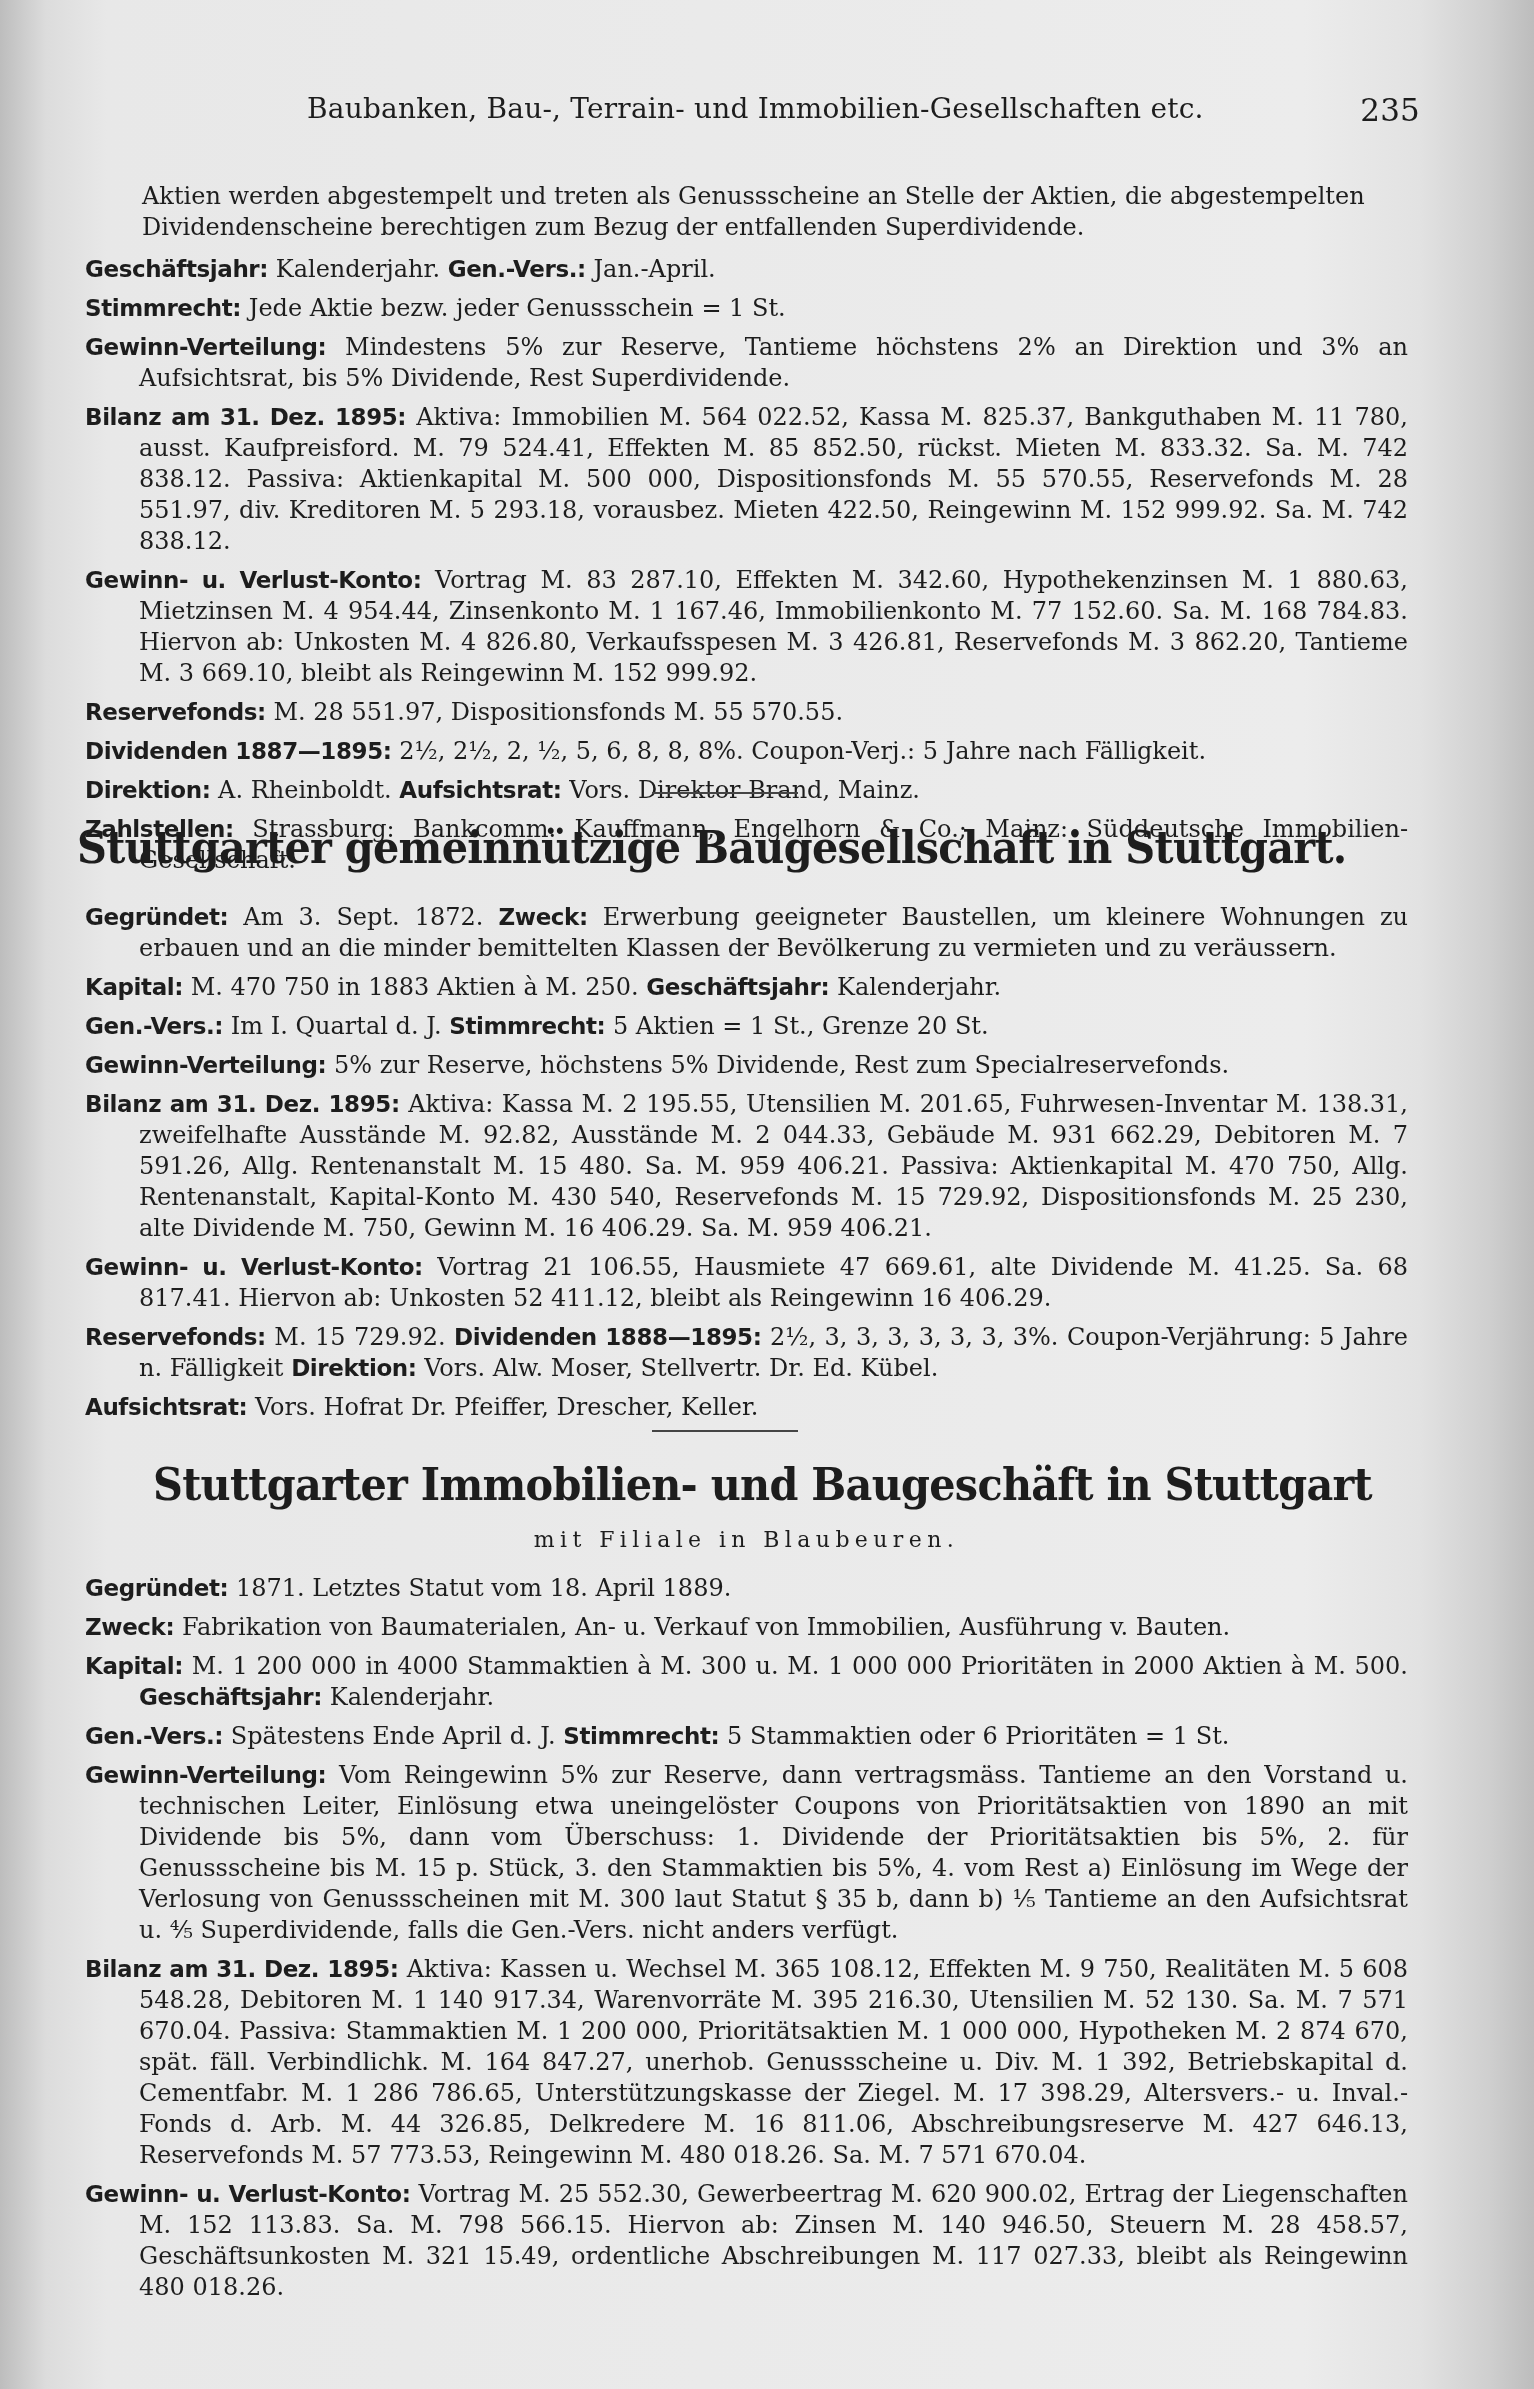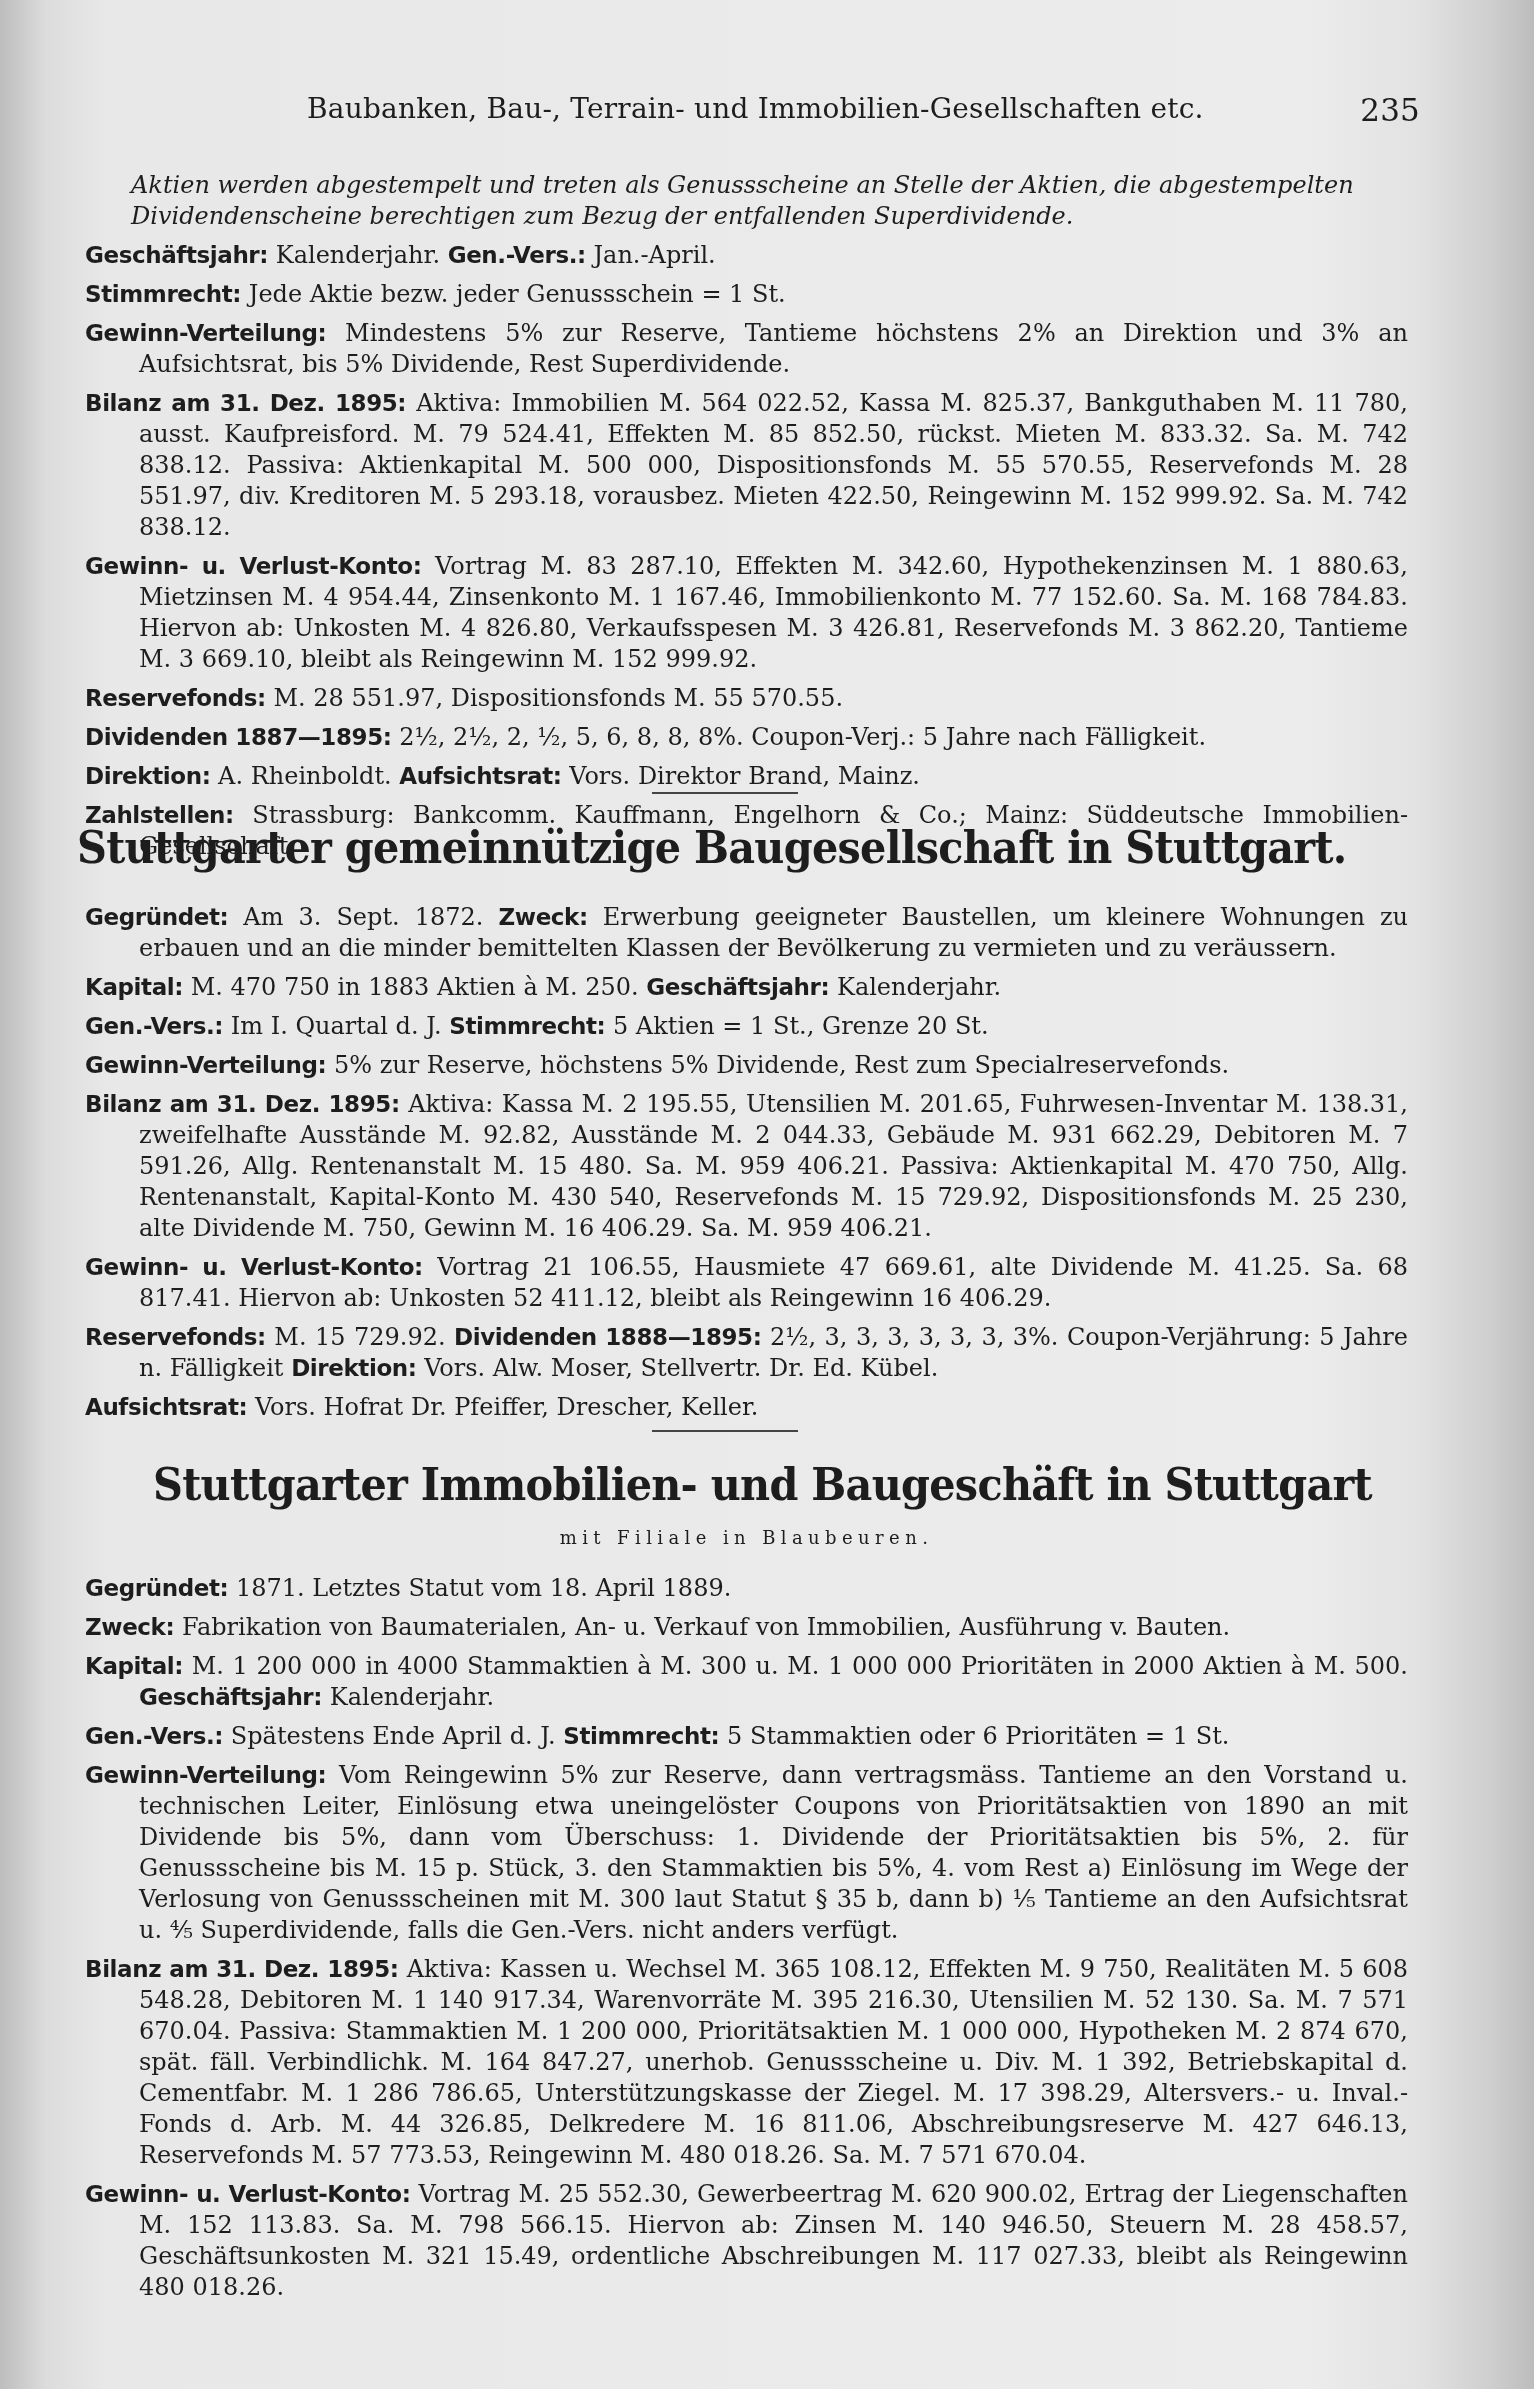--- a/index.html
+++ b/index.html
@@ -8,26 +8,26 @@
     background: linear-gradient(to right, #bdbdbd 0px, #dcdcdc 46px, #e8e8e8 107px, #ececec 1304px, #e2e2e2 1420px, #cfcfcf 1489px, #bcbcbc 1535px);
     font-family: "DejaVu Serif", "Liberation Serif", serif;
     color:#1d1d1d;
     position:relative;
   }
   .page { position:absolute; left:0; top:0; width:1535px; height:1865px; }
   .running-head { position:absolute; top:92px; left:307px; width:1113px; font-size:28px; letter-spacing:0.2px; }
   .running-head .title { display:inline-block; }
   .running-head .pagenum { position:absolute; right:0; top:0; font-size:31px; }
   .block { position:absolute; left:77px; width:1339px; font-size:24px; line-height:31px; }
-  .para { margin:0; padding-left:0; text-indent:0;font-style:italic; }
+  .para { margin:11px; padding-left:0; text-indent:0; }
   .para.cont { padding-left:54px; }
   .entry { margin:8px; padding-left:54px; text-indent:-54px; text-align:justify; }
   .key { font-family:"DejaVu Sans", "Liberation Sans", sans-serif; font-weight:bold; font-size:23px; letter-spacing:-0.4px; }
   .heading { position:absolute; left:77px; width:1339px; font-size:45px; font-weight:bold; font-family:"DejaVu Serif", serif; letter-spacing:-0.8px; transform:scaleX(0.92); transform-origin:left; white-space:nowrap; }
-  .subheading { position:absolute; left:77px; width:1339px; text-align:center; font-size:18px; letter-spacing:5.4px; }
+  .subheading { position:absolute; left:77px; width:1339px; text-align:center; font-size:22px; letter-spacing:5.4px; }
   .divider { position:absolute; height:1.5px; background:#444; width:146px; }
 </style>
 </head>
 <body>
 
 <div class="page">
 
   <div class="running-head">
     <span class="title">Baubanken, Bau-, Terrain- und Immobilien-Gesellschaften etc.</span>
     <span class="pagenum">235</span>

